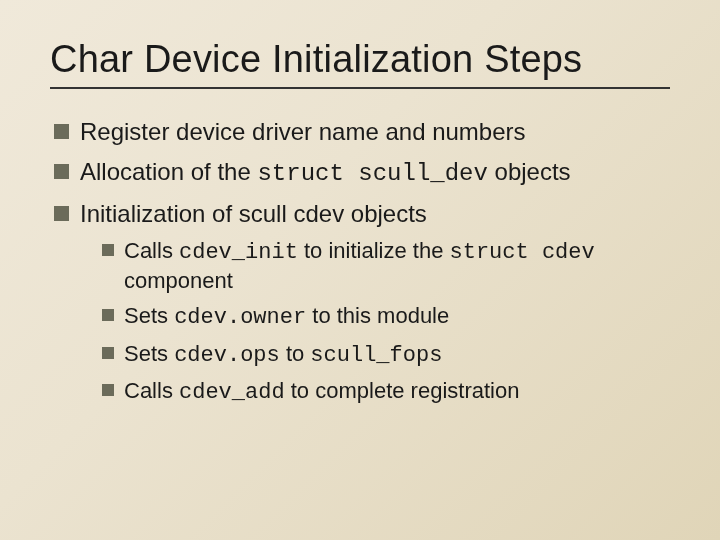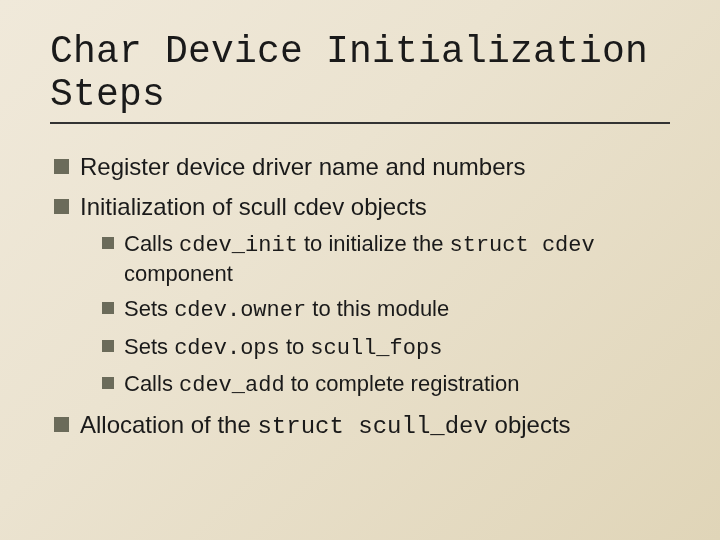--- a/index.html
+++ b/index.html
@@ -10,24 +10,24 @@
     overflow: hidden;
   }
   body {
     background: linear-gradient(135deg, #f0e9da 0%, #ebe3d0 40%, #e0d5b8 100%);
     font-family: Arial, Helvetica, sans-serif;
     color: #1a1a1a;
     box-sizing: border-box;
     padding: 26px 40px 20px 50px;
   }
   h1 {
-    font-family: Liberation Mono, monospace;
+    font-family: Liberation Sans, sans-serif;
     font-weight: 400;
     font-size: 38px;
-    margin: 4px 0 6px 0;
+    margin: 12px 0 6px 0;
     letter-spacing: 0.2px;
   }
   .rule {
     height: 2px;
     background: #333;
     width: 620px;
     margin: 0 0 28px 0;
   }
   ul.level1, ul.level2 {
     list-style: none;
@@ -78,32 +78,32 @@
 <body>
 
 <h1>Char Device Initialization Steps</h1>
 <div class="rule"></div>
 
 <ul class="level1">
   <li>
     <span>Register device driver name and numbers</span>
   </li>
   <li>
+    <span>Allocation of the </span><span class="code">struct scull_dev</span><span> objects</span>
+  </li>
+  <li>
     <span>Initialization of scull cdev objects</span>
     <ul class="level2">
       <li>
         <span>Calls </span><span class="code">cdev_init</span><span> to initialize the </span><span class="code">struct cdev</span><span> component</span>
       </li>
       <li>
         <span>Sets </span><span class="code">cdev.owner</span><span> to this module</span>
       </li>
       <li>
         <span>Sets </span><span class="code">cdev.ops</span><span> to </span><span class="code">scull_fops</span>
       </li>
       <li>
         <span>Calls </span><span class="code">cdev_add</span><span> to complete registration</span>
       </li>
     </ul>
   </li>
-  <li>
-    <span>Allocation of the </span><span class="code">struct scull_dev</span><span> objects</span>
-  </li>
 </ul>
 
 </body></html>

